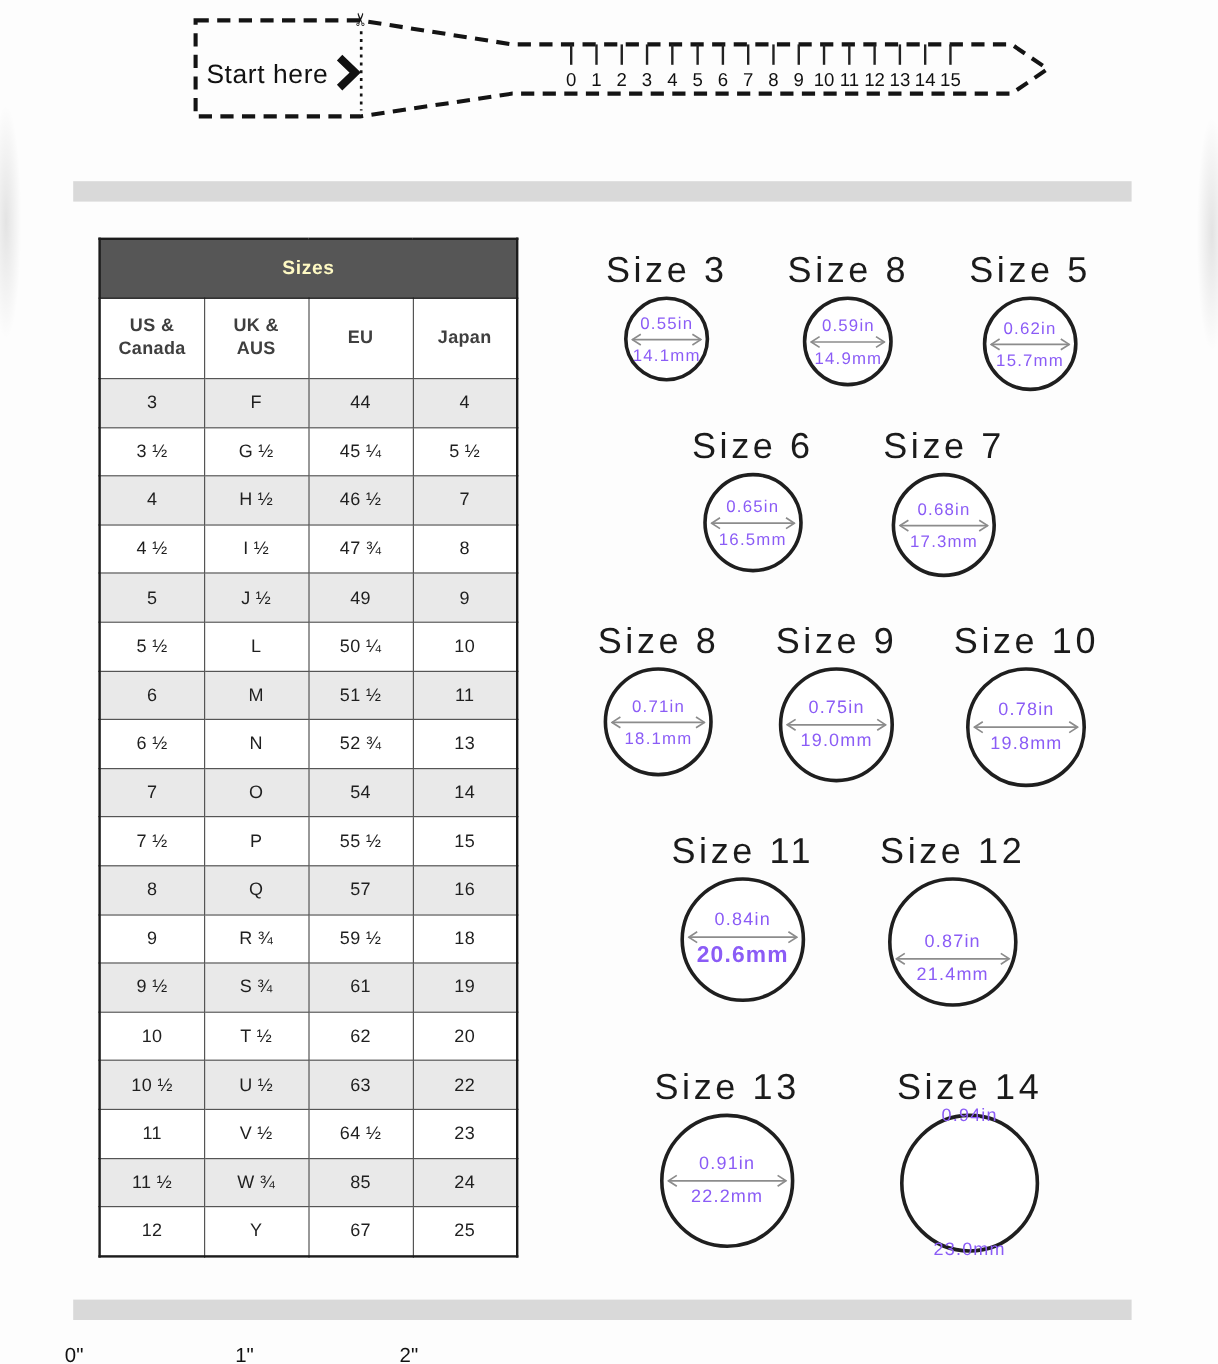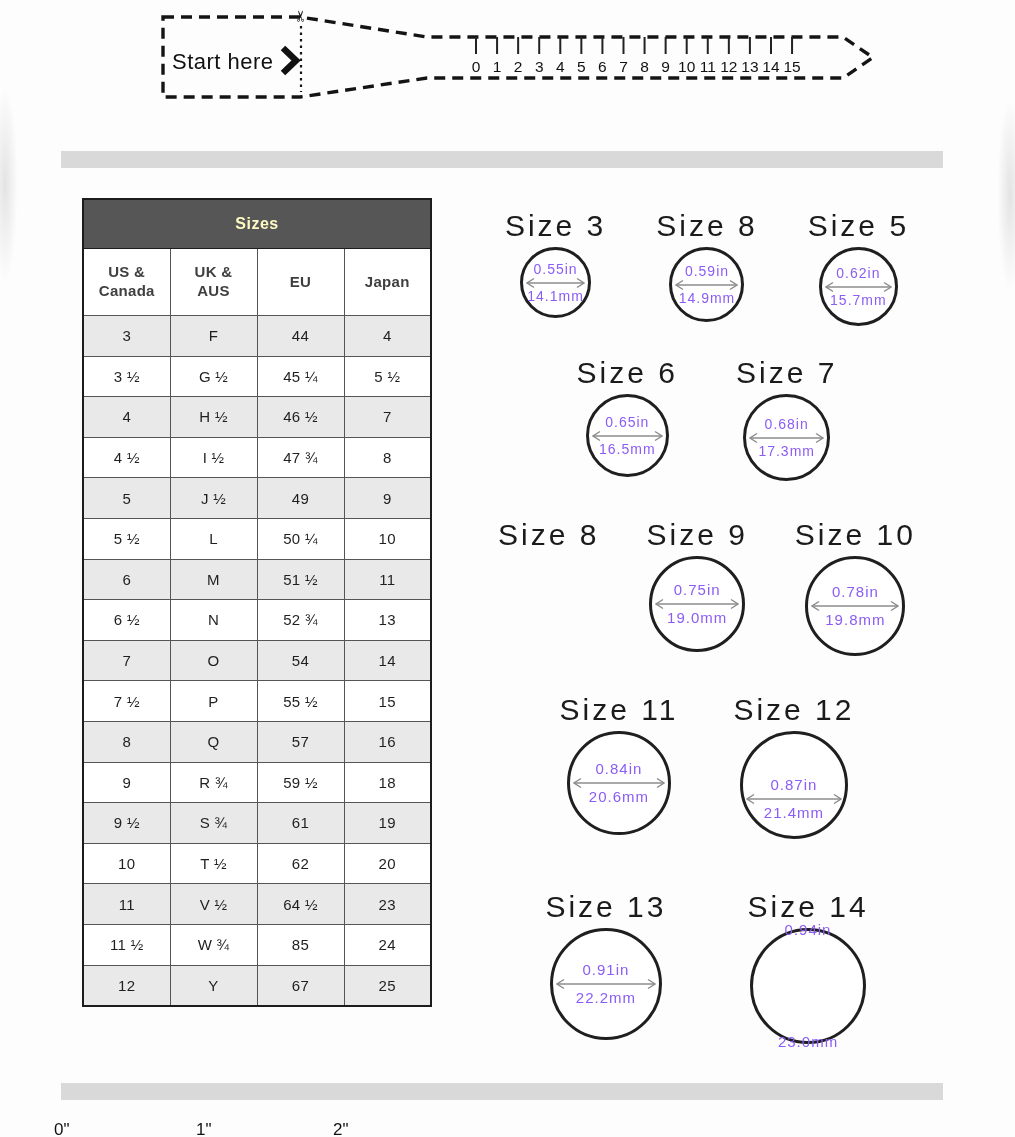--- a/index.html
+++ b/index.html
@@ -207,20 +207,26 @@
         <td>61</td>
         <td>19</td>
       </tr>
       <tr>
         <td>10</td>
         <td>T ½</td>
         <td>62</td>
         <td>20</td>
       </tr>
       <tr>
+        <td>10 ½</td>
+        <td>U ½</td>
+        <td>63</td>
+        <td>22</td>
+      </tr>
+      <tr>
         <td>11</td>
         <td>V ½</td>
         <td>64 ½</td>
         <td>23</td>
       </tr>
       <tr>
         <td>11 ½</td>
         <td>W ¾</td>
         <td>85</td>
         <td>24</td>
@@ -295,20 +301,29 @@
             <polyline points="8,1.5 1,6 8,10.5" fill="none" stroke="#8c8c8c" stroke-width="1.4"></polyline>
             <polyline points="67,1.5 74,6 67,10.5" fill="none" stroke="#8c8c8c" stroke-width="1.4"></polyline>
           </svg>
           <span class="measure" style="font-size: 14px;">17.3mm</span>
         </div>
       </div>
     </div>
     <div class="ring-row" style="top: 517px; column-gap: 47px;">
       <div class="ring">
         <div class="ring-title">Size 8</div>
+        <div class="ring-circle" style="width: 91px; height: 91px;">
+          <span class="measure" style="font-size: 14px;">0.71in</span>
+          <svg class="arrow-svg" width="79" height="12">
+            <line x1="1" y1="6" x2="78" y2="6" stroke="#8c8c8c" stroke-width="1.4"></line>
+            <polyline points="8,1.5 1,6 8,10.5" fill="none" stroke="#8c8c8c" stroke-width="1.4"></polyline>
+            <polyline points="71,1.5 78,6 71,10.5" fill="none" stroke="#8c8c8c" stroke-width="1.4"></polyline>
+          </svg>
+          <span class="measure" style="font-size: 14px;">18.1mm</span>
+        </div>
       </div>
       <div class="ring">
         <div class="ring-title">Size 9</div>
         <div class="ring-circle" style="width: 96px; height: 96px;">
           <span class="measure" style="font-size: 15px;">0.75in</span>
           <svg class="arrow-svg" width="84" height="12">
             <line x1="1" y1="6" x2="83" y2="6" stroke="#8c8c8c" stroke-width="1.4"></line>
             <polyline points="8,1.5 1,6 8,10.5" fill="none" stroke="#8c8c8c" stroke-width="1.4"></polyline>
             <polyline points="76,1.5 83,6 76,10.5" fill="none" stroke="#8c8c8c" stroke-width="1.4"></polyline>
           </svg>
@@ -331,21 +346,21 @@
     <div class="ring-row" style="top: 692px; column-gap: 55px;">
       <div class="ring">
         <div class="ring-title">Size 11</div>
         <div class="ring-circle" style="width: 104px; height: 104px;">
           <span class="measure" style="font-size: 15px;">0.84in</span>
           <svg class="arrow-svg" width="92" height="12">
             <line x1="1" y1="6" x2="91" y2="6" stroke="#8c8c8c" stroke-width="1.4"></line>
             <polyline points="8,1.5 1,6 8,10.5" fill="none" stroke="#8c8c8c" stroke-width="1.4"></polyline>
             <polyline points="84,1.5 91,6 84,10.5" fill="none" stroke="#8c8c8c" stroke-width="1.4"></polyline>
           </svg>
-          <span class="measure" style="font-size: 15px;">20.6mm</span>
+          <span class="measure" style="font-size: 19px; font-weight: bold;">20.6mm</span>
         </div>
       </div>
       <div class="ring">
         <div class="ring-title">Size 12</div>
         <div class="ring-circle" style="width: 108px; height: 108px;">
           <span class="measure" style="font-size: 15px; margin-top: 28px;">0.87in</span>
           <svg class="arrow-svg" width="96" height="12">
             <line x1="1" y1="6" x2="95" y2="6" stroke="#8c8c8c" stroke-width="1.4"></line>
             <polyline points="8,1.5 1,6 8,10.5" fill="none" stroke="#8c8c8c" stroke-width="1.4"></polyline>
             <polyline points="88,1.5 95,6 88,10.5" fill="none" stroke="#8c8c8c" stroke-width="1.4"></polyline>

